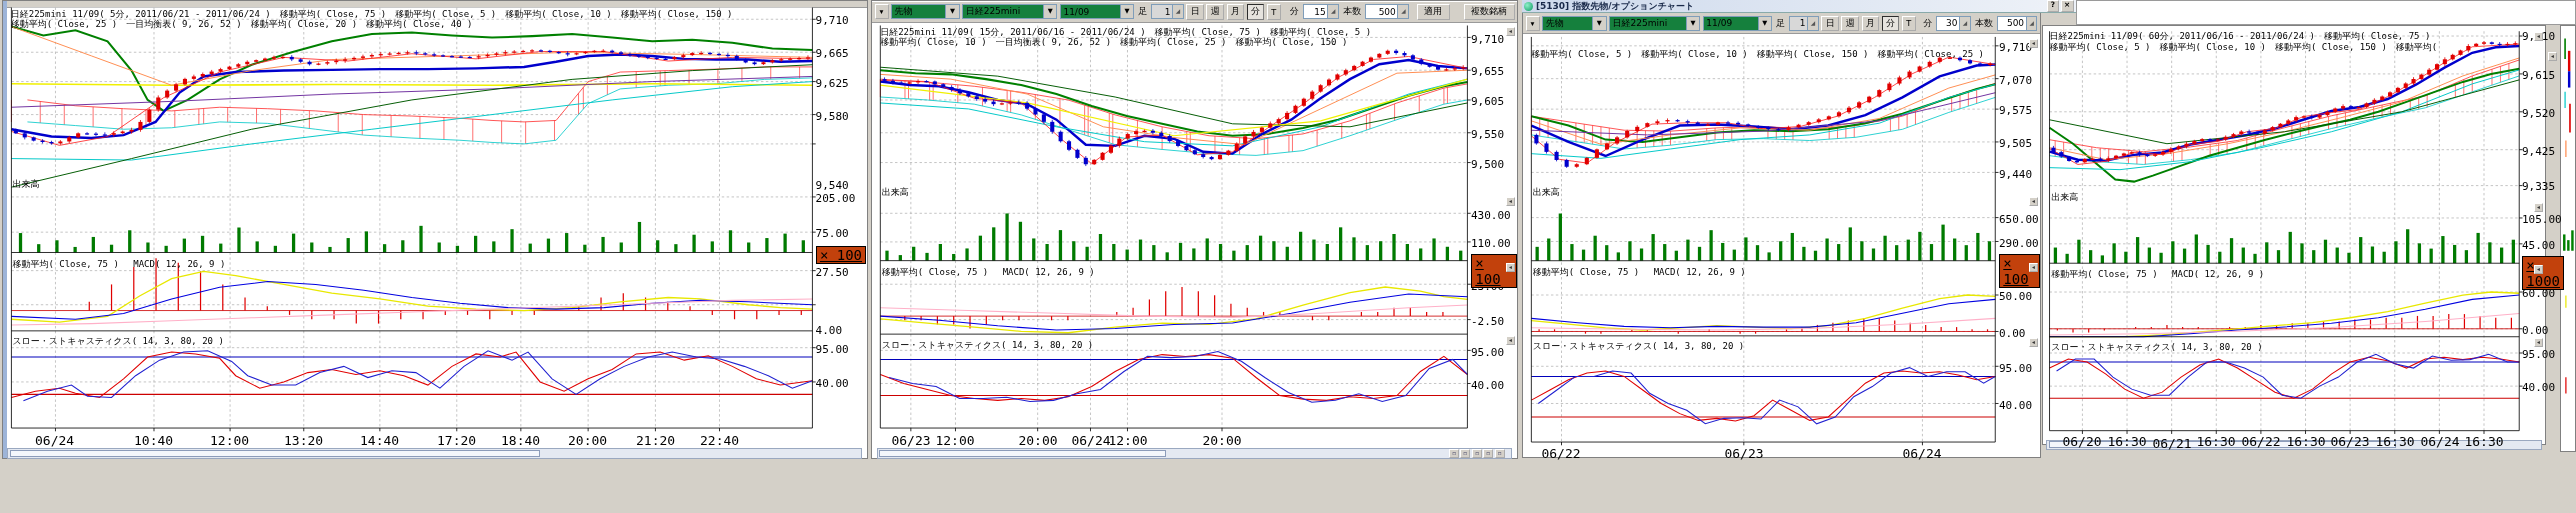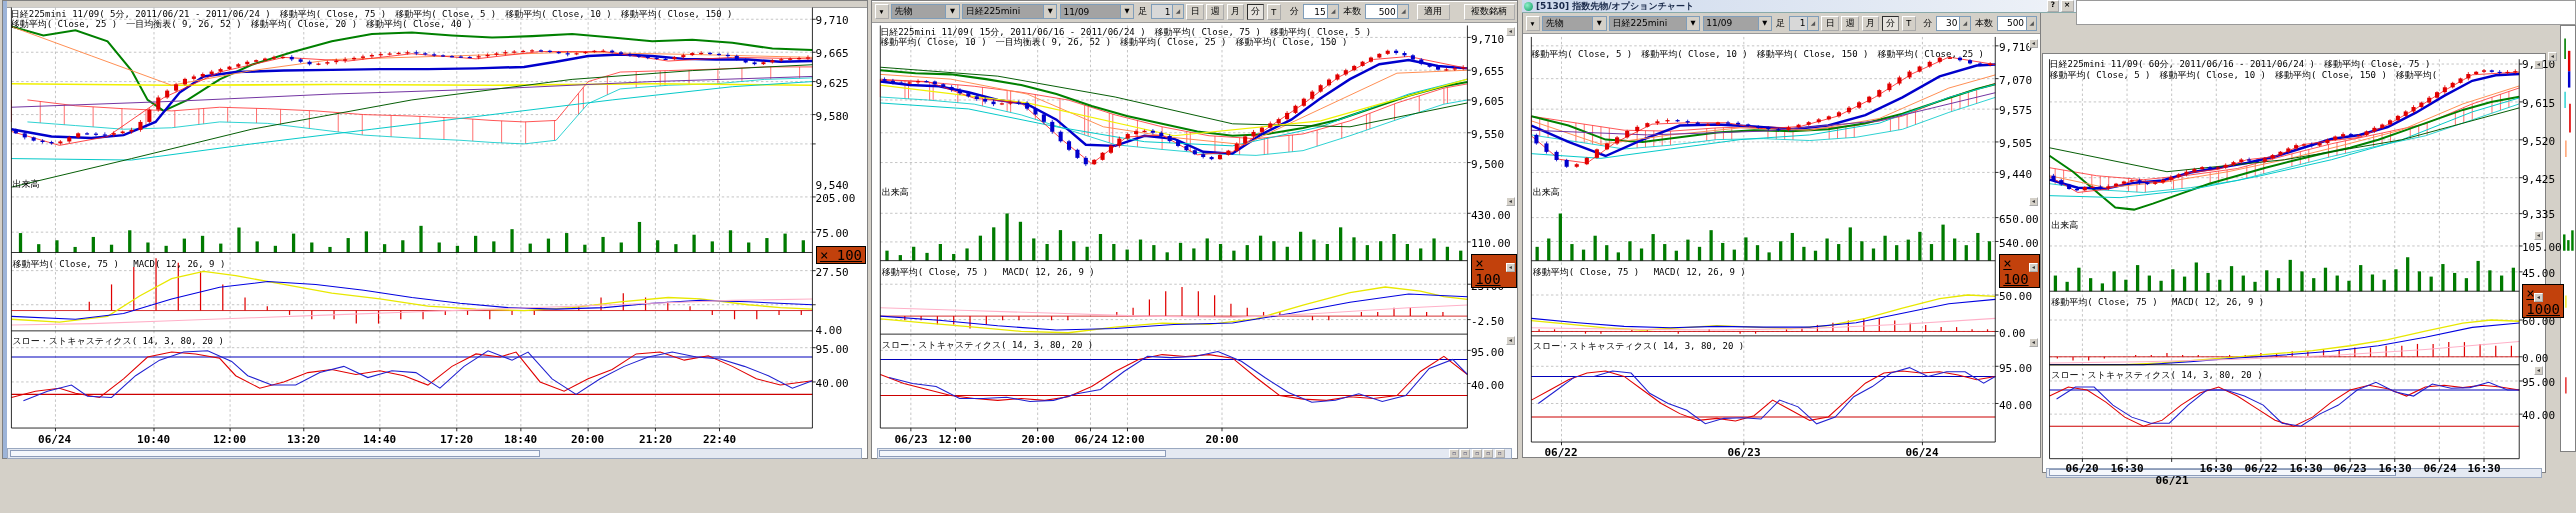--- a/index.html
+++ b/index.html
@@ -37,21 +37,21 @@
     position:absolute;left:0;right:0;height:21px;
     background:#d4d0c8;border-bottom:0.8px solid #9a9a9a;
     display:flex;align-items:center;gap:2.5px;padding:0 2.5px;box-sizing:border-box;
     font-size:9px;white-space:nowrap;z-index:20;
   }
   .dd-btn{
     width:14.7px;height:14.7px;background:#d4d0c8;border:0.8px outset #fff;
     font-size:6.5px;text-align:center;line-height:13px;padding:0;
   }
   .combo{
-    height:14.7px;background:#a3a3a3;border:0.8px solid #7f9db9;
+    height:14.7px;background:#15803d;border:0.8px solid #7f9db9;
     display:flex;align-items:center;box-sizing:border-box;
   }
   .combo .combo-text{flex:1 1 auto;padding:0 2.5px;font-size:9px;}
   .combo .combo-arrow{
     width:12.3px;height:13px;background:#d4d0c8;border-left:0.8px solid #7f9db9;
     font-size:6.5px;text-align:center;line-height:13px;flex:0 0 auto;
   }
   .tb-label{margin:0 1.6px;font-size:9px;color:#000;}
   .numbox{
     height:14.7px;background:#fff;border:0.8px solid #7f9db9;
@@ -76,21 +76,21 @@
   .sec-label{
     position:absolute;font-family:"DejaVu Sans Mono","Liberation Mono",monospace;
     font-size:9px;color:#000;white-space:nowrap;z-index:10;
   }
   .tick-label{
     position:absolute;font-family:"DejaVu Sans Mono","Liberation Mono",monospace;
     font-size:11px;color:#000;white-space:nowrap;z-index:10;
   }
   .time-label{
     position:absolute;font-family:"DejaVu Sans Mono","Liberation Mono",monospace;
-    font-size:11px;color:#000;white-space:nowrap;z-index:10;transform:translateX(-50%);font-weight:bold;
+    font-size:13px;color:#000;white-space:nowrap;z-index:10;transform:translateX(-50%);
   }
   .mult-badge{
     position:absolute;border:0.8px solid #000;background:#c2410c;
     font-family:"DejaVu Sans Mono","Liberation Mono",monospace;
     font-size:14px;padding:0 3.3px;z-index:11;text-decoration:underline;
   }
   .edge-arrow{
     position:absolute;width:9px;height:9px;background:#d4d0c8;
     border:0.8px outset #fff;font-size:5.7px;line-height:7.4px;text-align:center;
     color:#333;z-index:12;box-sizing:border-box;
@@ -1226,21 +1226,21 @@
         <line x1="578" y1="404.6407766990291" x2="582" y2="404.6407766990291" stroke="#000"></line>
         <line x1="578" y1="447.2611464968153" x2="582" y2="447.2611464968153" stroke="#000"></line>
         <line x1="578" y1="492.80254777070064" x2="582" y2="492.80254777070064" stroke="#000"></line>
       </svg>
       <div class="tick-label" style="left: 476px; top: 40px;">9,710</div>
       <div class="tick-label" style="left: 476px; top: 73px;">7,070</div>
       <div class="tick-label" style="left: 476px; top: 103px;">9,575</div>
       <div class="tick-label" style="left: 476px; top: 136px;">9,505</div>
       <div class="tick-label" style="left: 476px; top: 167px;">9,440</div>
       <div class="tick-label" style="left: 476px; top: 212px;">650.00</div>
-      <div class="tick-label" style="left: 476px; top: 236px;">540.00</div>
+      <div class="tick-label" style="left: 476px; top: 236px;">290.00</div>
       <div class="tick-label" style="left: 476px; top: 289px;">50.00</div>
       <div class="tick-label" style="left: 476px; top: 326px;">0.00</div>
       <div class="tick-label" style="left: 476px; top: 361px;">95.00</div>
       <div class="tick-label" style="left: 476px; top: 398px;">40.00</div>
       <div class="time-label" style="left: 38px; top: 445px;">06/22</div>
       <div class="time-label" style="left: 221px; top: 445px;">06/23</div>
       <div class="time-label" style="left: 399px; top: 445px;">06/24</div>
       <div class="sec-label" style="left: 9.8px; top: 185px;">出来高</div>
       <div class="sec-label" style="left: 9.8px; top: 265px;">移動平均( Close, 75 )　 MACD( 12, 26, 9 )</div>
       <div class="sec-label" style="left: 9.8px; top: 339px;">スロー・ストキャスティクス( 14, 3, 80, 20 )</div>
@@ -1252,21 +1252,21 @@
     </div>
 </div>
 
 <div class="titlebar" style="left:1522px;width:554px;">
   <span class="app-icon"></span>
   <span class="tb-title">[5130] 指数先物/オプションチャート</span>
   <span class="winbtn">?</span>
   <span class="winbtn" style="margin-right:2.5px;">×</span>
 </div>
 
-<div class="win" id="win3" style="left:2042px;top:24.5px;width:504px;height:420px;margin-top:28px;">
+<div class="win" id="win3" style="left:2042px;top:24.5px;width:504px;height:420px;">
   <div class="hdr-line" style="left:6.5px;top:4.9px;width:458px;">日経225mini 11/09( 60分, 2011/06/16 - 2011/06/24 )　移動平均( Close, 75 )</div>
   <div class="hdr-line" style="left:6.5px;top:15.5px;width:458px;">移動平均( Close, 5 )　移動平均( Close, 10 )　移動平均( Close, 150 )　移動平均(</div>
   <div id="charts-3" style="position: absolute; inset: 0px;">
       <svg width="504" height="423" viewBox="0 0 617 517">
         <rect x="8" y="6" width="575" height="489" fill="#ffffff"></rect>
         <line x1="48.25000000000001" y1="6" x2="48.25000000000001" y2="495" stroke="#b8b8b8" stroke-dasharray="3,3" stroke-width="1"></line>
         <line x1="102.875" y1="6" x2="102.875" y2="495" stroke="#b8b8b8" stroke-dasharray="3,3" stroke-width="1"></line>
         <line x1="157.5" y1="6" x2="157.5" y2="495" stroke="#b8b8b8" stroke-dasharray="3,3" stroke-width="1"></line>
         <line x1="212.125" y1="6" x2="212.125" y2="495" stroke="#b8b8b8" stroke-dasharray="3,3" stroke-width="1"></line>
         <line x1="266.75" y1="6" x2="266.75" y2="495" stroke="#b8b8b8" stroke-dasharray="3,3" stroke-width="1"></line>
@@ -1571,21 +1571,21 @@
       <div class="tick-label" style="left: 479px; top: 119px;">9,425</div>
       <div class="tick-label" style="left: 479px; top: 154px;">9,335</div>
       <div class="tick-label" style="left: 479px; top: 187px;">105.00</div>
       <div class="tick-label" style="left: 479px; top: 213px;">45.00</div>
       <div class="tick-label" style="left: 479px; top: 261px;">60.00</div>
       <div class="tick-label" style="left: 479px; top: 298px;">0.00</div>
       <div class="tick-label" style="left: 479px; top: 322px;">95.00</div>
       <div class="tick-label" style="left: 479px; top: 355px;">40.00</div>
       <div class="time-label" style="left: 39px; top: 408px;">06/20</div>
       <div class="time-label" style="left: 84px; top: 408px;">16:30</div>
-      <div class="time-label" style="left: 129px; top: 420px;">06/21</div>
+      <div class="time-label" style="left: 129px; top: 410px;">06/21</div>
       <div class="time-label" style="left: 173px; top: 408px;">16:30</div>
       <div class="time-label" style="left: 218px; top: 408px;">06/22</div>
       <div class="time-label" style="left: 263px; top: 408px;">16:30</div>
       <div class="time-label" style="left: 307px; top: 408px;">06/23</div>
       <div class="time-label" style="left: 352px; top: 408px;">16:30</div>
       <div class="time-label" style="left: 397px; top: 408px;">06/24</div>
       <div class="time-label" style="left: 441px; top: 408px;">16:30</div>
       <div class="sec-label" style="left: 8.2px; top: 165px;">出来高</div>
       <div class="sec-label" style="left: 8.2px; top: 242px;">移動平均( Close, 75 )　 MACD( 12, 26, 9 )</div>
       <div class="sec-label" style="left: 8.2px; top: 315px;">スロー・ストキャスティクス( 14, 3, 80, 20 )</div>

